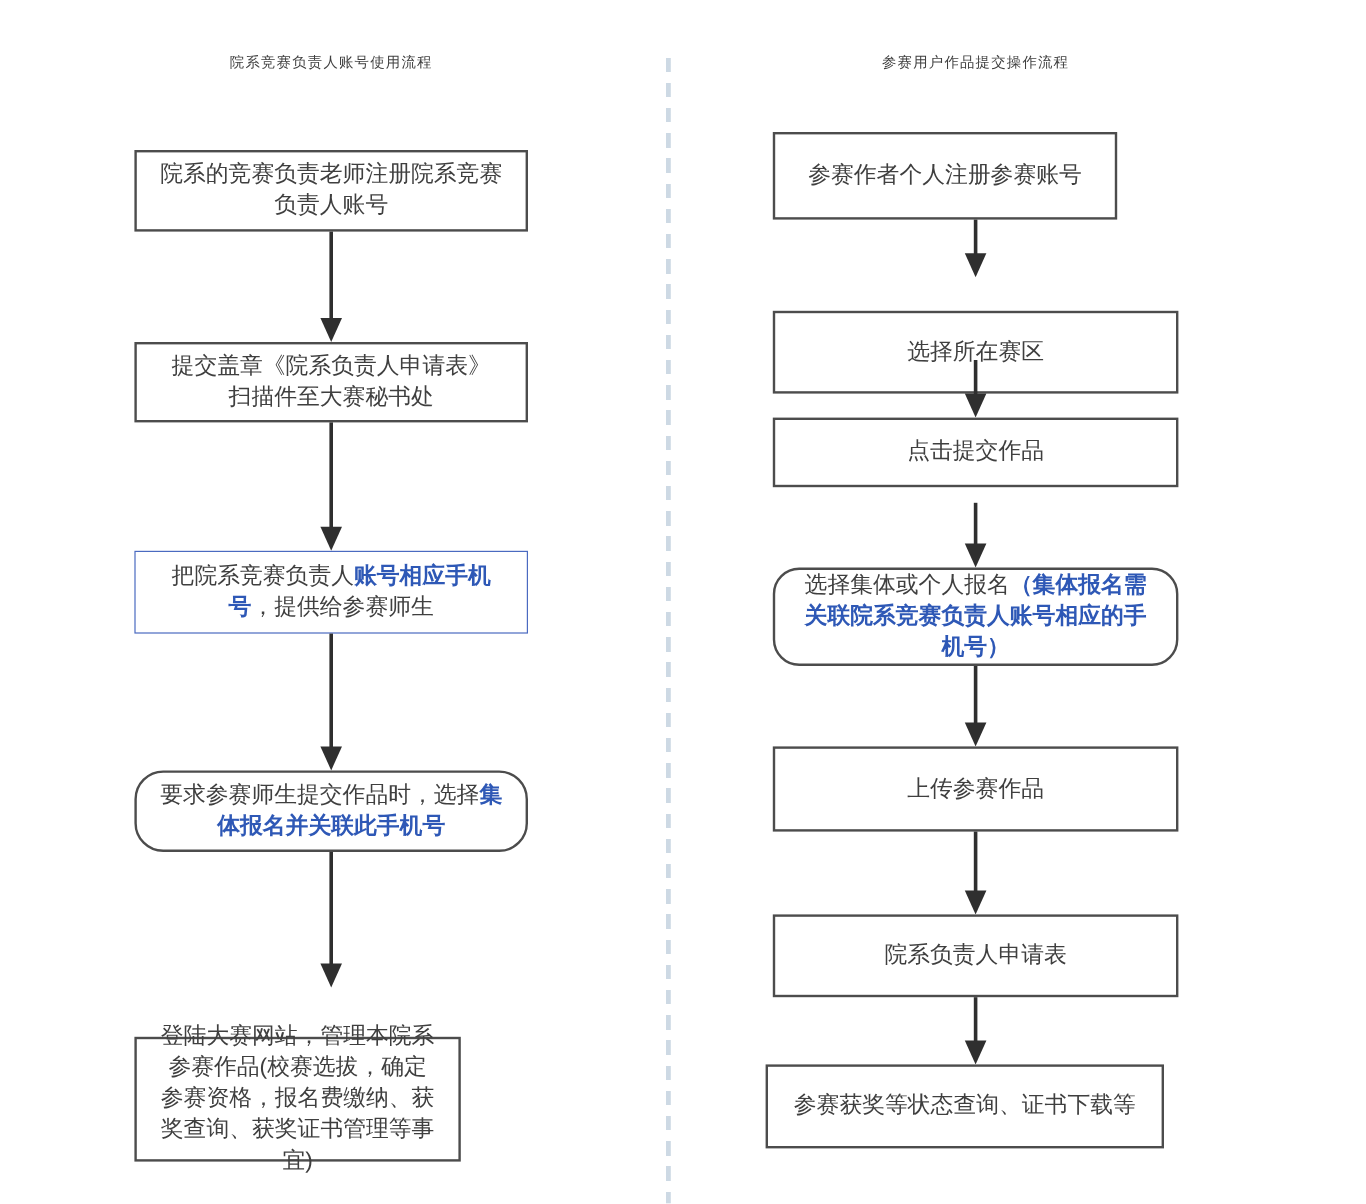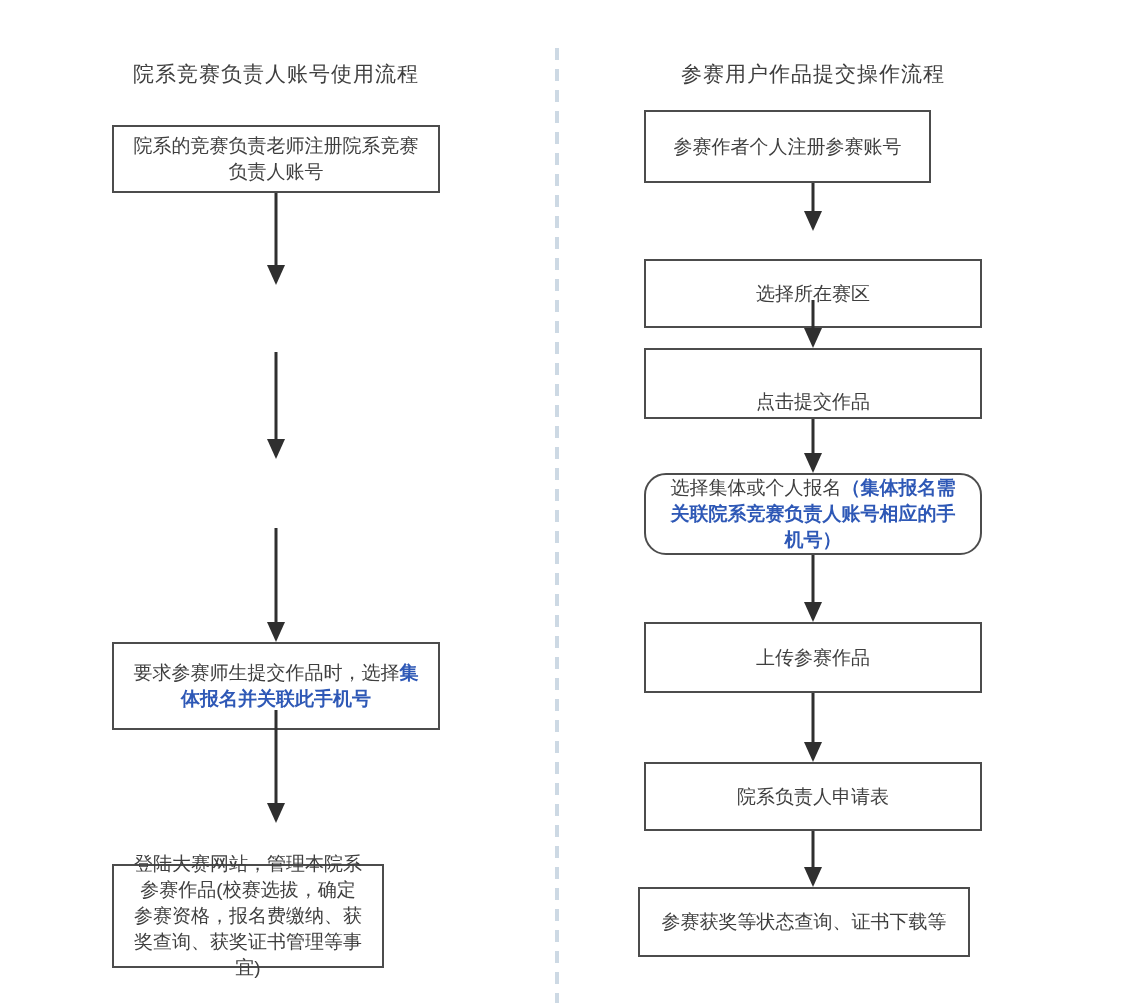--- a/index.html
+++ b/index.html
@@ -15,24 +15,23 @@
   body{background:var(--bg);font-family:"Liberation Sans","DejaVu Sans",sans-serif;}
   .canvas{
     position:relative;
     width:1138px;height:1003px;
     background:var(--bg);
     overflow:hidden;
   }
   .flow-title{
     position:absolute;
     text-align:center;
-    font-size:21px;
+    font-size:12px;
     color:var(--text);
     letter-spacing:1px;
-    margin-top:16px;
   }
   .box{
     position:absolute;
     box-sizing:border-box;
     border:2px solid var(--box-border);
     background:#fff;
     display:flex;
     align-items:center;
     justify-content:center;
     text-align:center;
@@ -84,32 +83,32 @@
       transparent 12px,
       transparent 21px
     );
   }
 
   
   .l-title{left:112px;width:328px;top:44px;}
   .l1{left:112px;width:328px;top:125px;height:68px;}
   .l2{left:112px;width:328px;top:285px;height:67px;}
   .l3{left:112px;width:328px;top:459px;height:69px;}
-  .l4{left:112px;width:328px;top:642px;height:88px;}
+  .l4{left:112px;width:328px;top:642px;height:68px;border-radius:24px;}
   .l5{left:112px;width:272px;top:864px;height:104px;justify-content:center;}
   .la1{left:267px;top:193px;height:92px;}
   .la2{left:267px;top:352px;height:107px;}
   .la3{left:267px;top:528px;height:114px;}
   .la4{left:267px;top:710px;height:113px;}
 
   
   .r-title{left:644px;width:338px;top:44px;}
   .r1{left:644px;width:287px;top:110px;height:73px;}
   .r2{left:644px;width:338px;top:231px;height:69px;margin-top:28px;}
-  .r3{left:644px;width:338px;top:348px;height:71px;align-items:flex-end;}
+  .r3{left:644px;width:338px;top:348px;height:58px;}
   .r4{left:644px;width:338px;top:473px;height:82px;border-radius:22px;}
   .r5{left:644px;width:338px;top:622px;height:71px;}
   .r6{left:644px;width:338px;top:762px;height:69px;}
   .r7{left:638px;width:332px;top:887px;height:70px;}
   .ra1{left:804px;top:183px;height:48px;}
   .ra2{left:804px;top:300px;height:48px;}
   .ra3{left:804px;top:419px;height:54px;}
   .ra4{left:804px;top:555px;height:67px;}
   .ra5{left:804px;top:693px;height:69px;}
   .ra6{left:804px;top:831px;height:56px;}
@@ -125,26 +124,32 @@
 
   <div class="box l1">
       <span>院系的竞赛负责老师注册院系竞赛负责人账号</span>
     </div>
 
   <div class="arrow la1">
       <div class="shaft"></div>
       <div class="head"></div>
     </div>
 
+  <div class="box l2">
+      <span>提交盖章《院系负责人申请表》 扫描件至大赛秘书处</span>
+    </div>
 
   <div class="arrow la2">
       <div class="shaft"></div>
       <div class="head"></div>
     </div>
 
+  <div class="box l3 blue-border">
+      <span><span>把院系竞赛负责人</span><span class="hl">账号相应手机号</span><span>，提供给参赛师生</span></span>
+    </div>
 
   <div class="arrow la3">
       <div class="shaft"></div>
       <div class="head"></div>
     </div>
 
   <div class="box l4">
       <span><span>要求参赛师生提交作品时，选择</span><span class="hl">集体报名并关联此手机号</span></span>
     </div>
 

